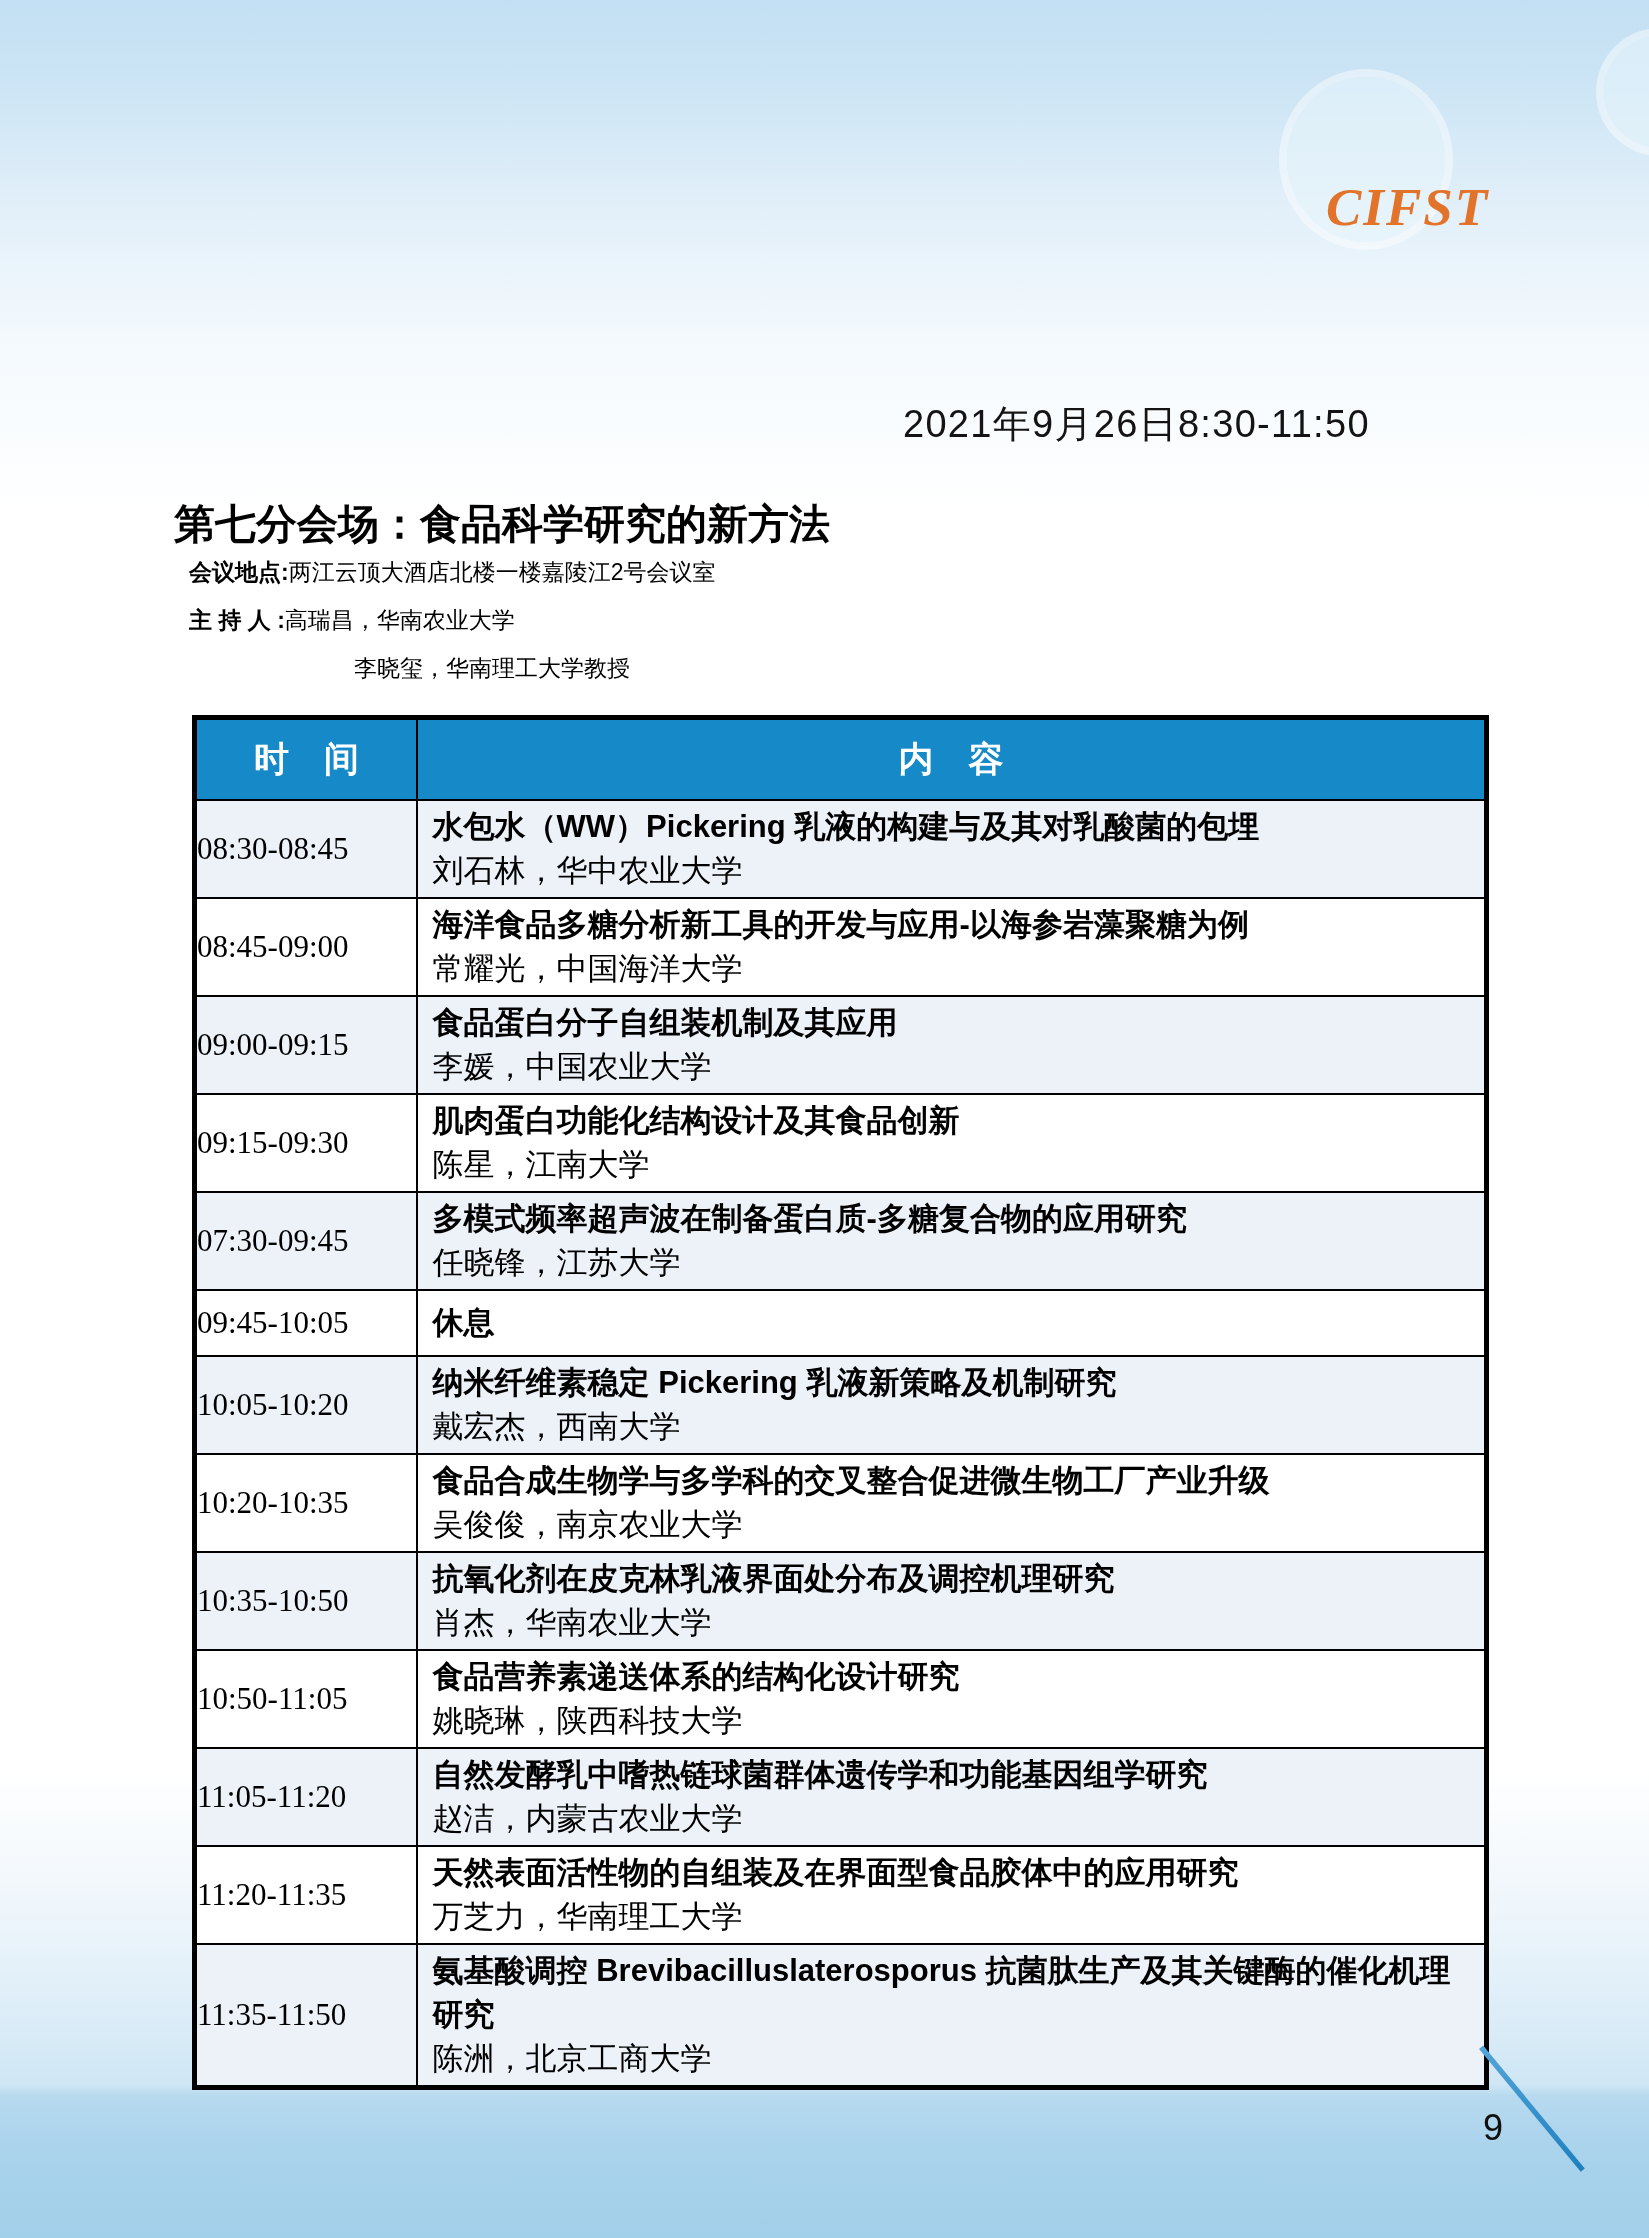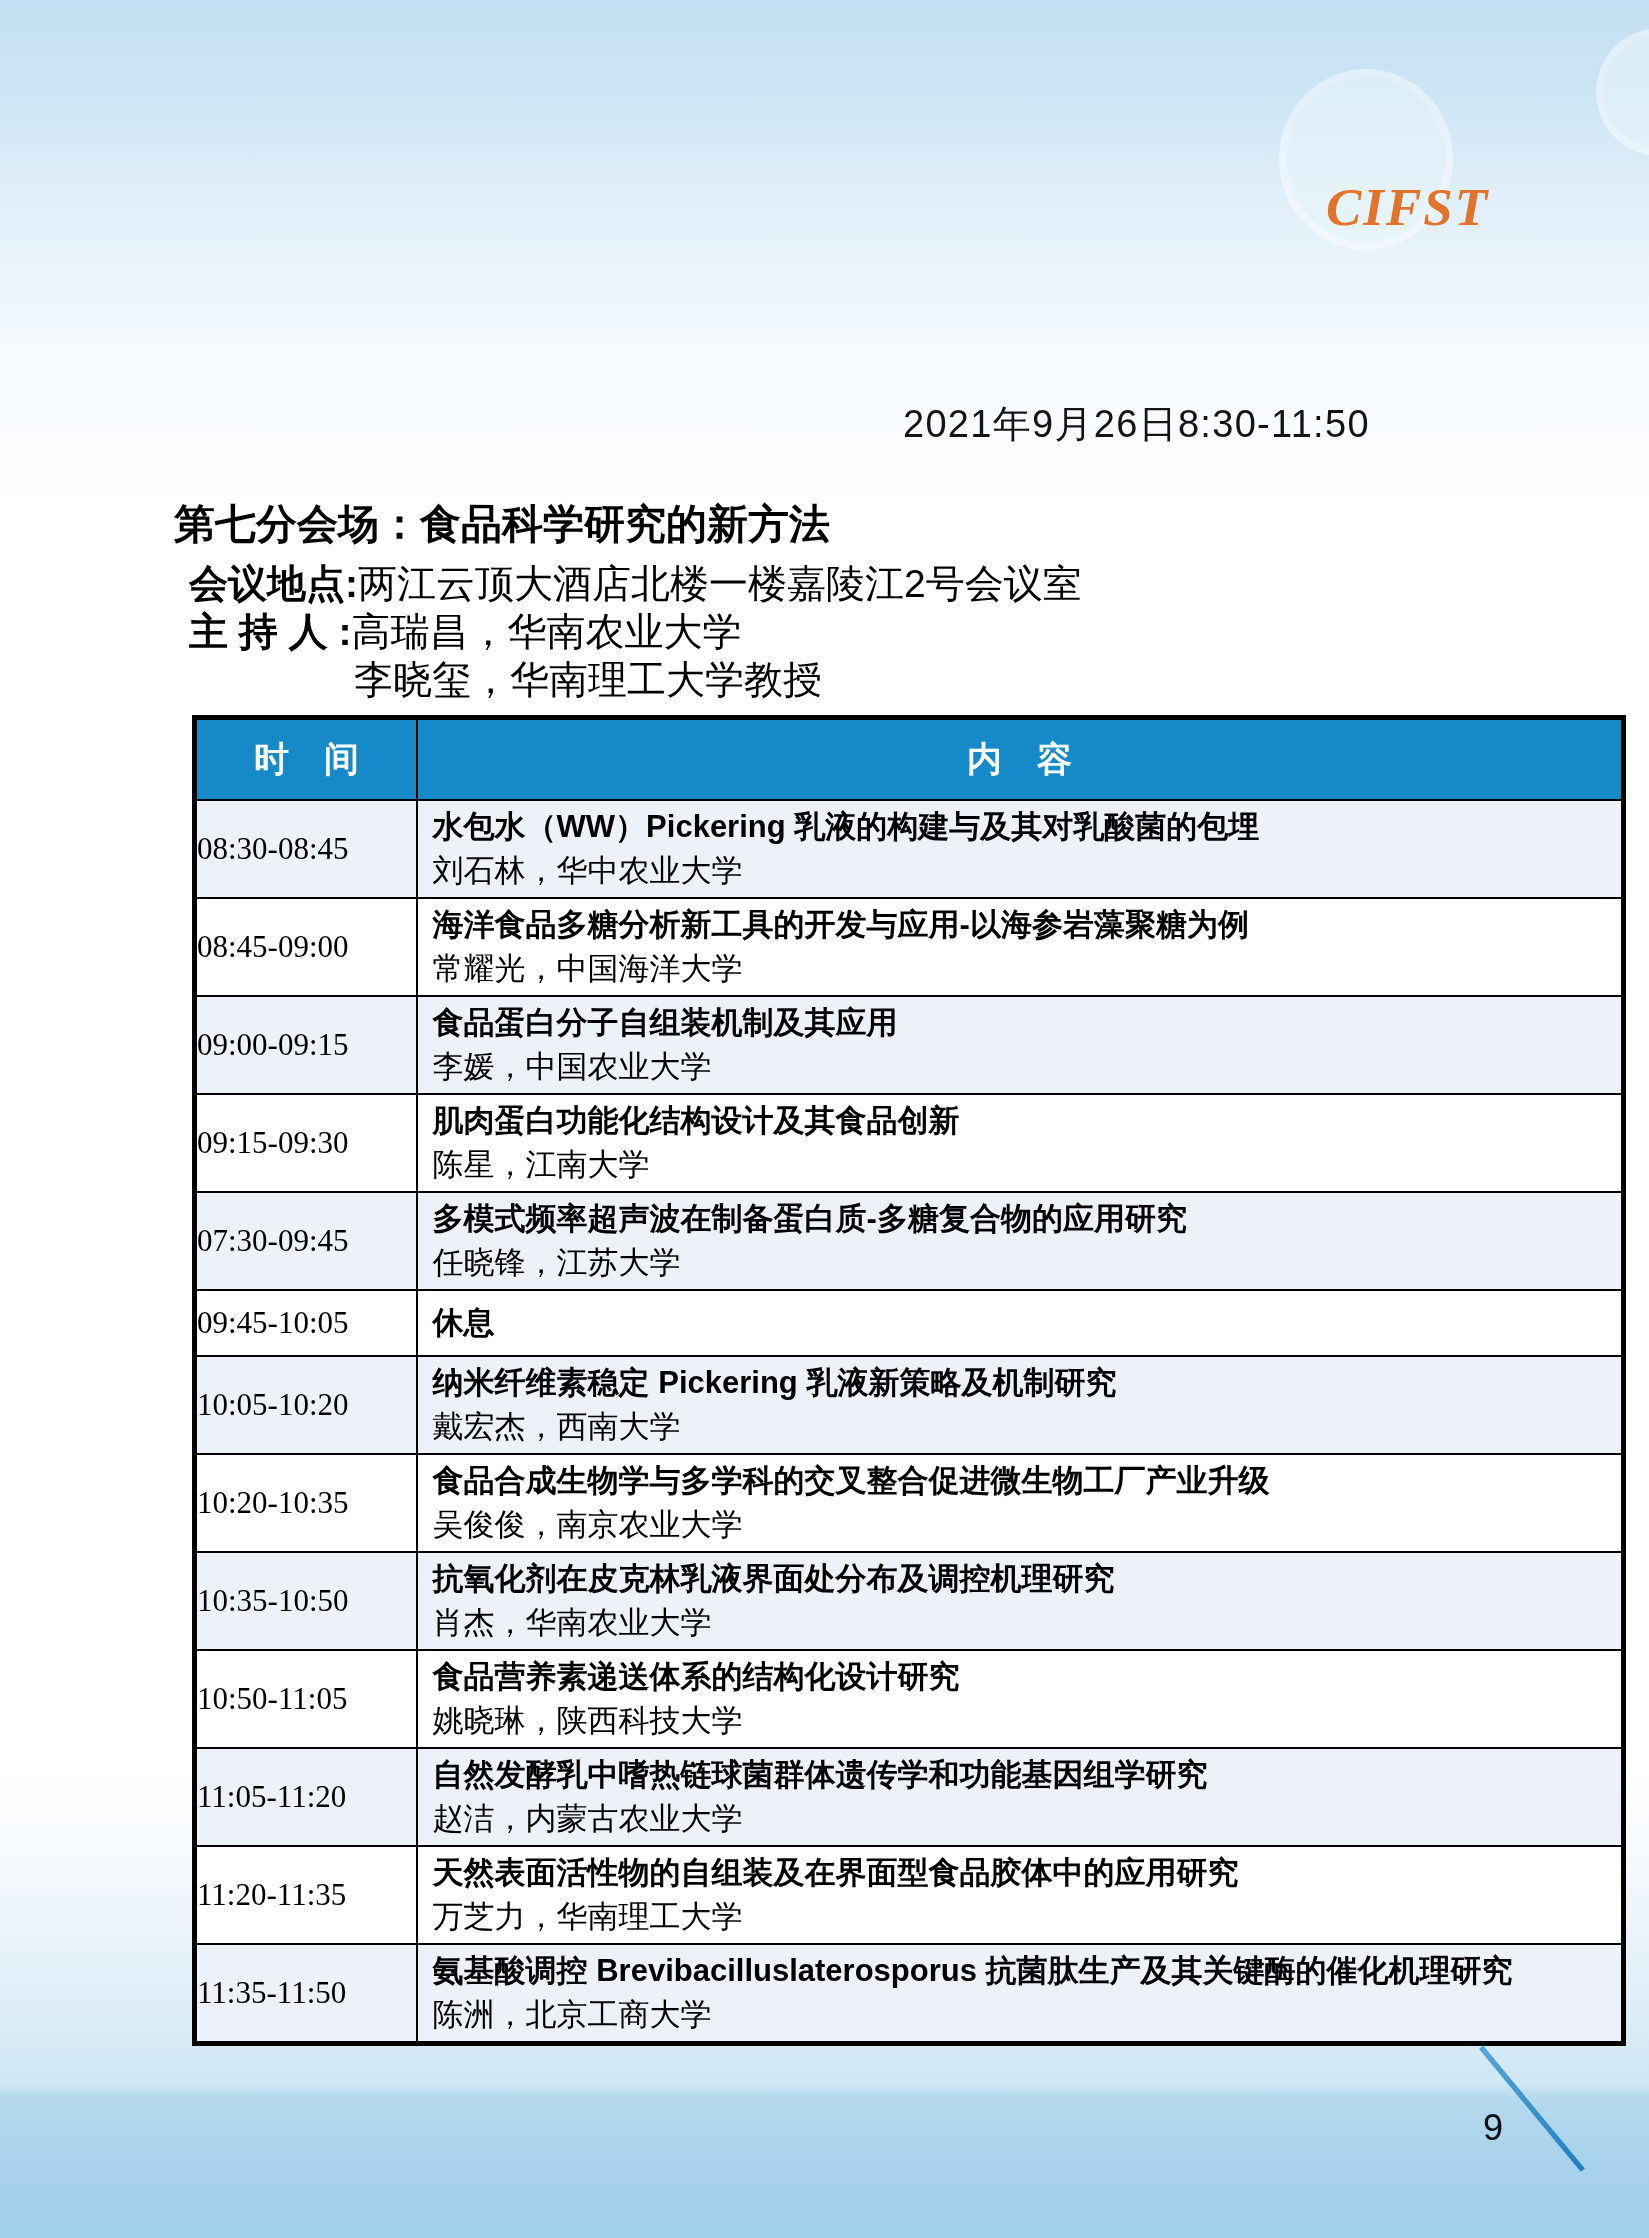--- a/index.html
+++ b/index.html
@@ -48,30 +48,30 @@
   }
 
   .session-title {
     position: absolute;
     left: 174px; top: 497px;
     margin: 0;
     font-size: 41px;
     font-weight: bold;
   }
 
-  .meta-line { position: absolute; left: 189px; font-size: 39px; white-space: nowrap; }
+  .meta-line { position: absolute; left: 189px; font-size: 23px; white-space: nowrap; }
   .meta-venue  { top: 557px; }
   .meta-chair  { top: 605px; }
   .meta-chair2 { top: 653px; left: 354px; }
   .meta-label { font-weight: bold; }
 
   table.schedule {
     position: absolute;
     left: 192px; top: 715px;
-    width: 1434px;
+    width: 1297px;
     border-collapse: collapse;
     table-layout: fixed;
     border: 5.3px solid #000;
     background: #fff;
   }
   .schedule th, .schedule td { border: 2.7px solid #000; }
   .schedule thead th {
     background: #1689c9;
     color: #ffffff;
     font-size: 35px;

